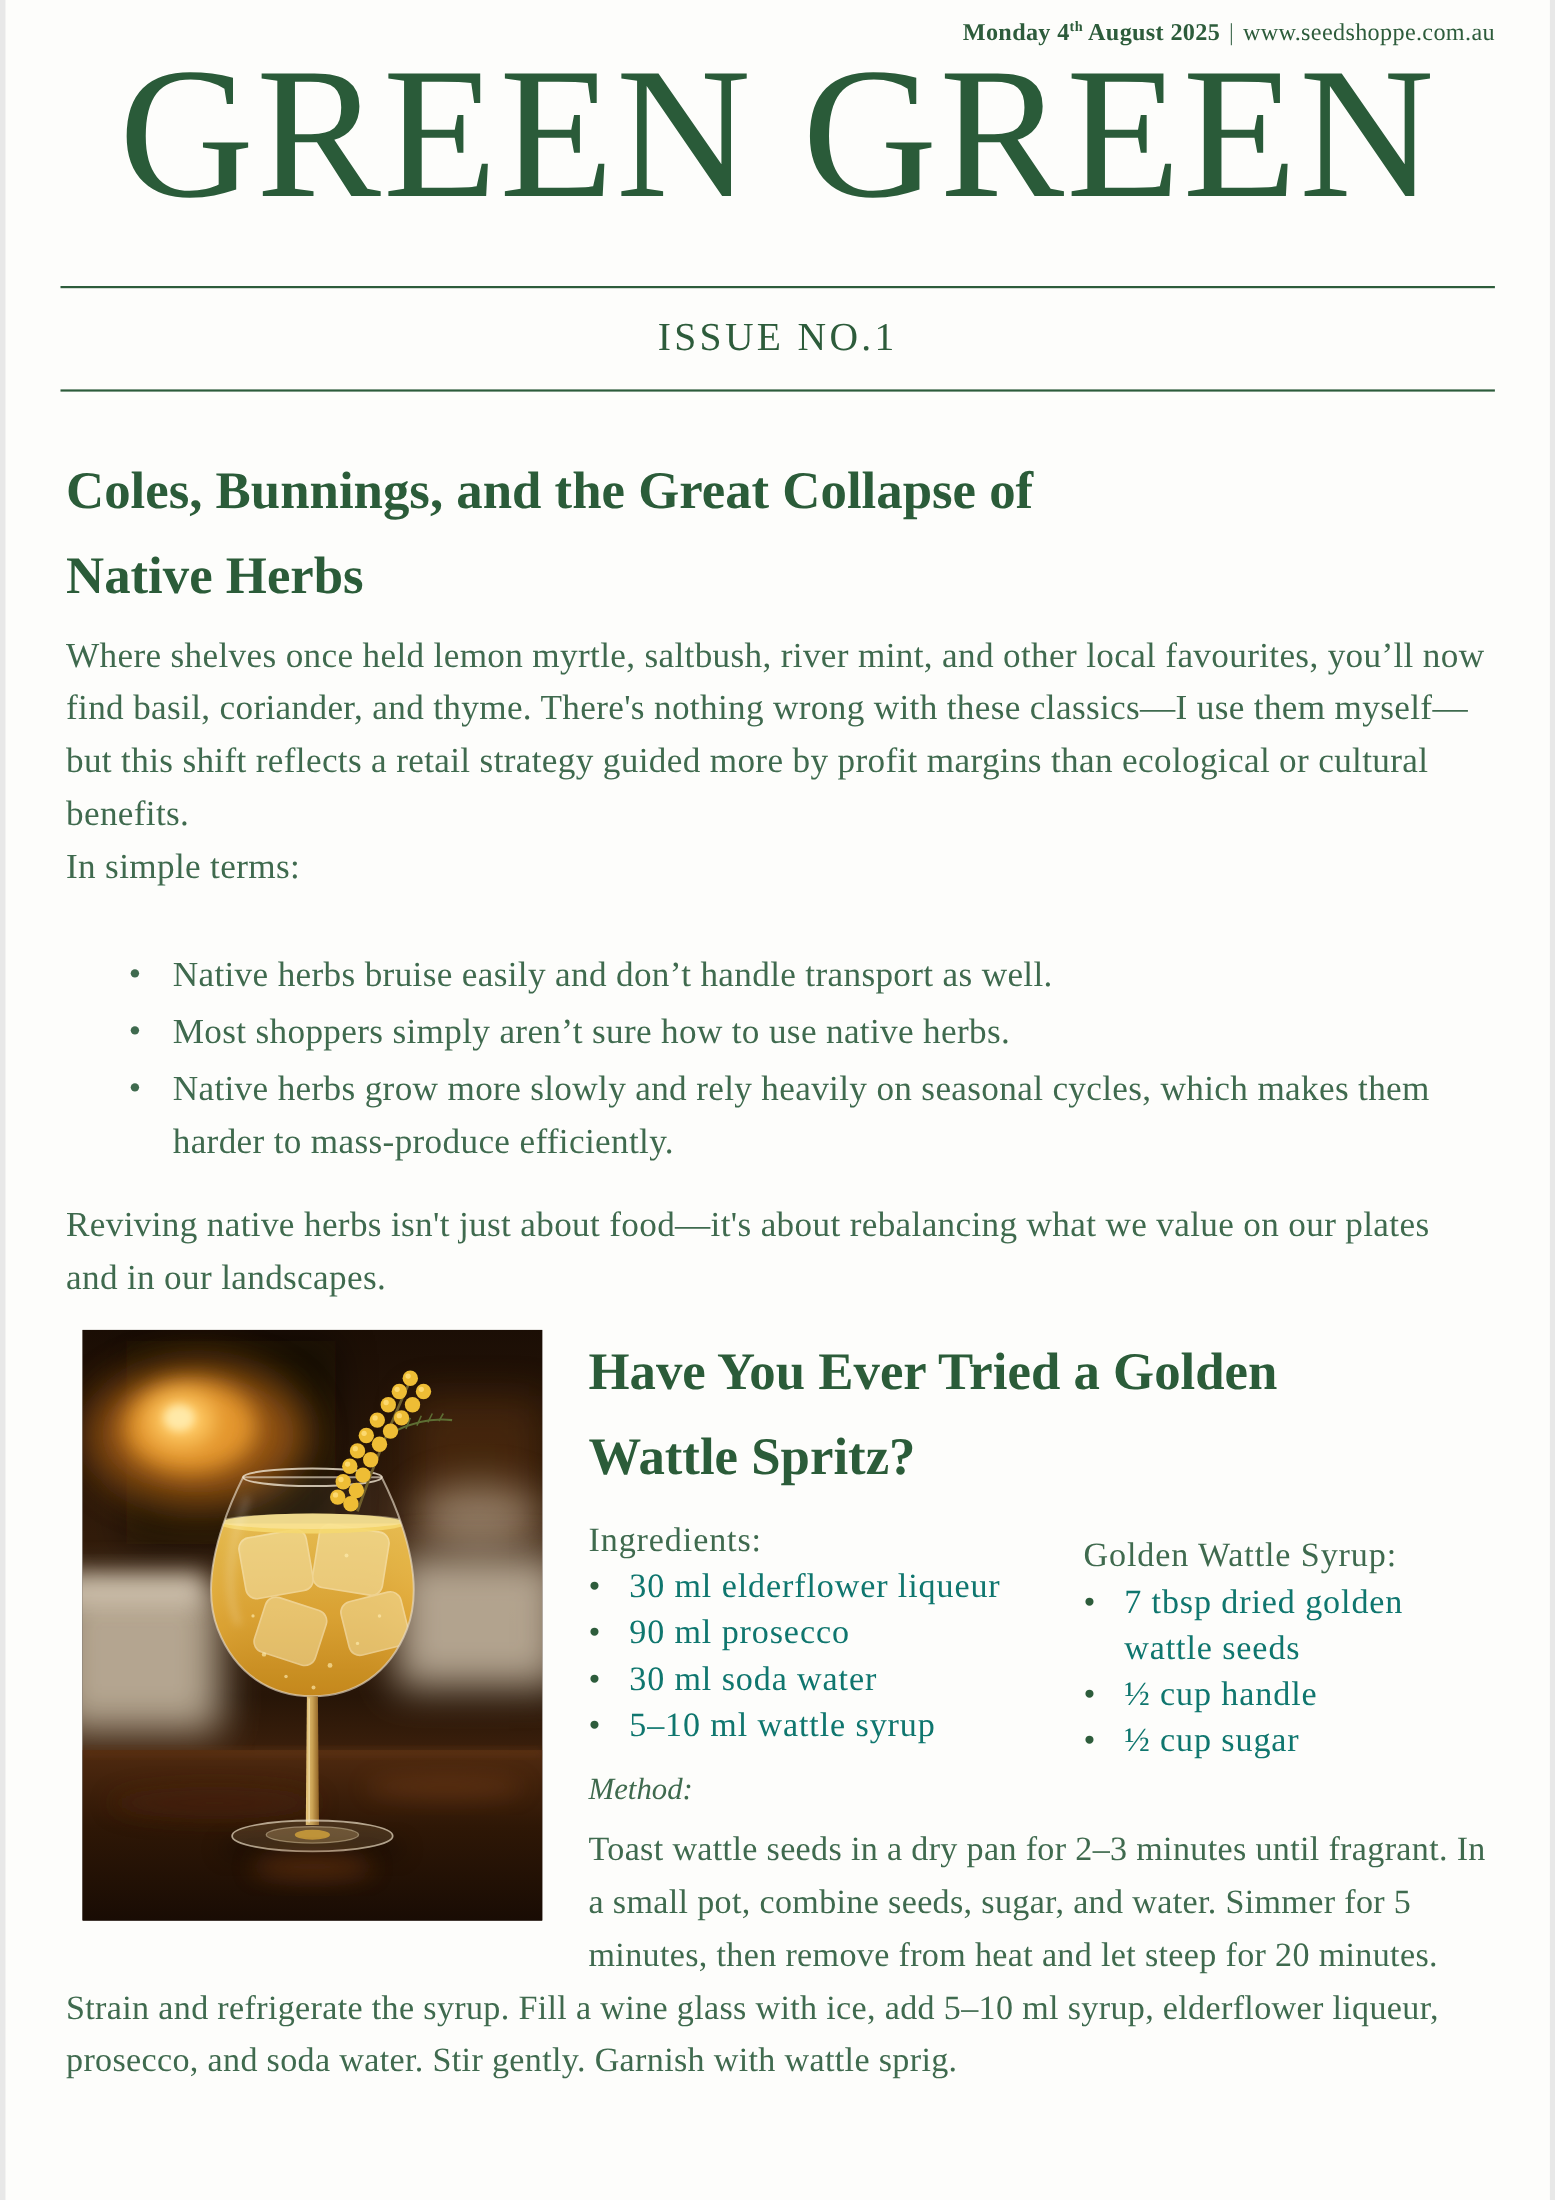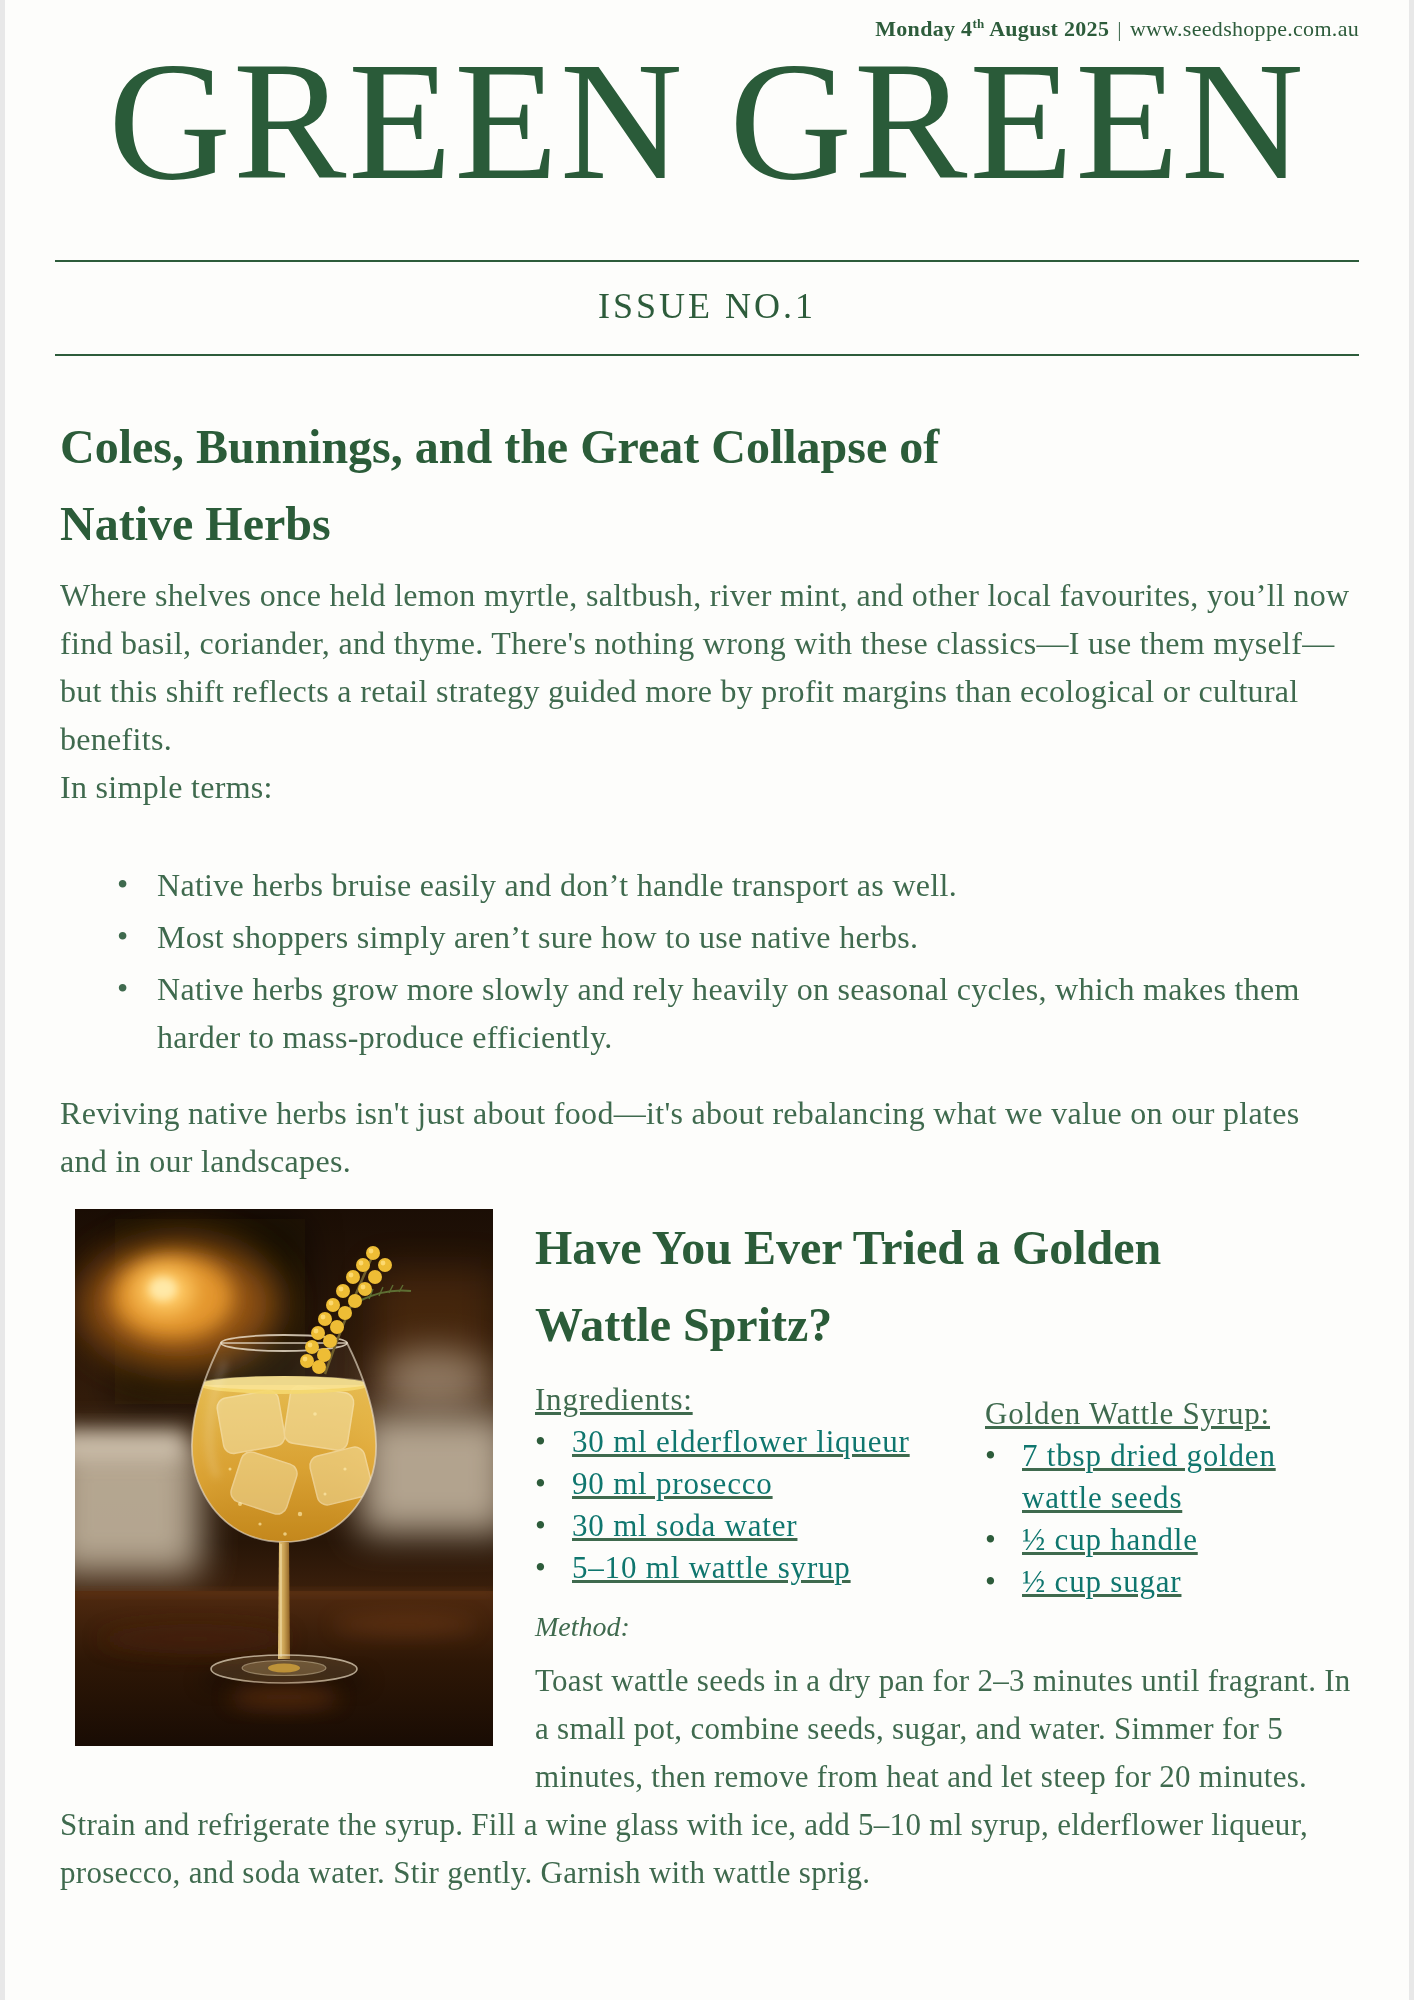--- a/index.html
+++ b/index.html
@@ -96,21 +96,20 @@
     margin:0;
     font-size:48px;
     line-height:77px;
     font-weight:bold;
     color:#2b5c39;
   }
   .ingredients-row{
     display:flex;
     margin-left:475px;
     margin-top:16px;
-    text-decoration:underline;
   }
   .ing-col{width:450px;flex:none;}
   .syrup-col{width:340px;flex:none;padding-top:14px;}
   .list-label{
     font-size:31px;
     line-height:42px;
     letter-spacing:0.8px;
     color:#3f6a4e;
     margin:0;
   }

